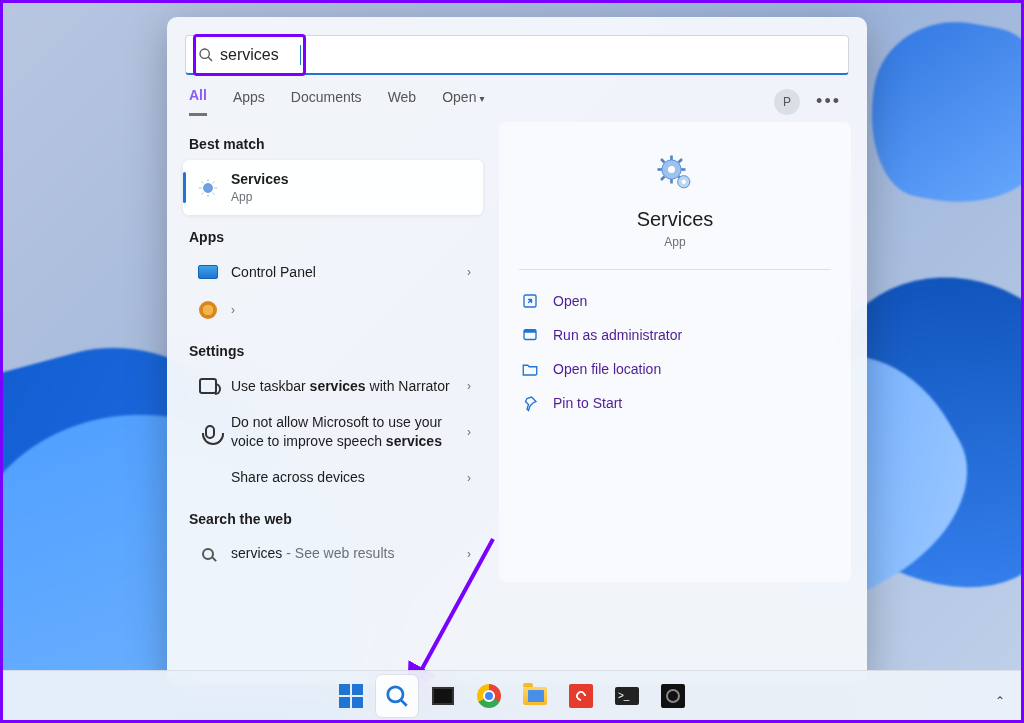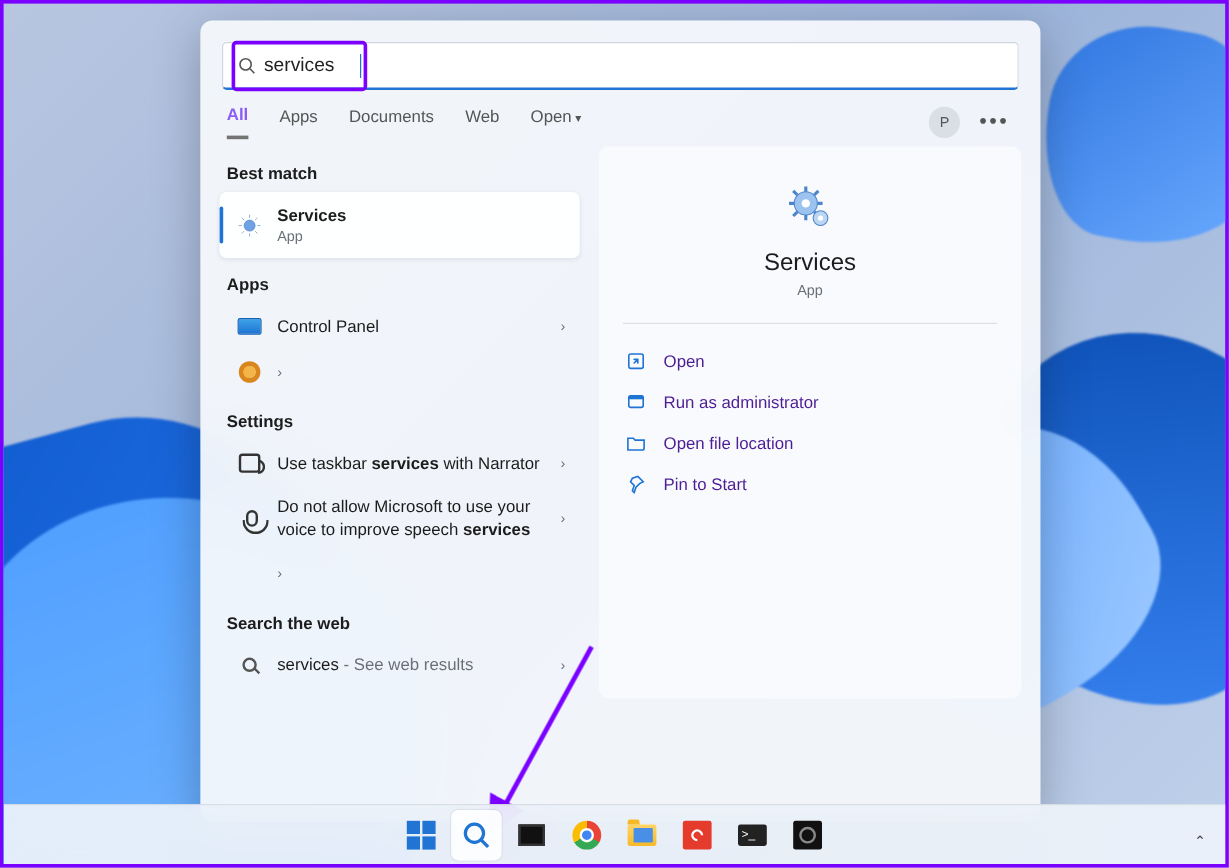--- a/index.html
+++ b/index.html
@@ -193,20 +193,21 @@
       </div>
       <div class="result">
         <span class="ric">
             <span class="mic-ic"></span>
           </span>
         <span class="rtxt"><span>Do not allow Microsoft to use your voice to improve speech </span><b>services</b></span>
         <span class="chev-r">›</span>
       </div>
       <div class="result">
         <span class="ric"></span>
+        <span class="rtxt">Share across devices</span>
         <span class="chev-r">›</span>
       </div>
 
       <div class="sec-label">Search the web</div>
       <div class="result">
         <span class="ric">
             <span class="srch-sm"></span>
           </span>
         <span class="rtxt"><span>services</span><span style="color:#6b7078"> - See web results</span></span>
         <span class="chev-r">›</span>

